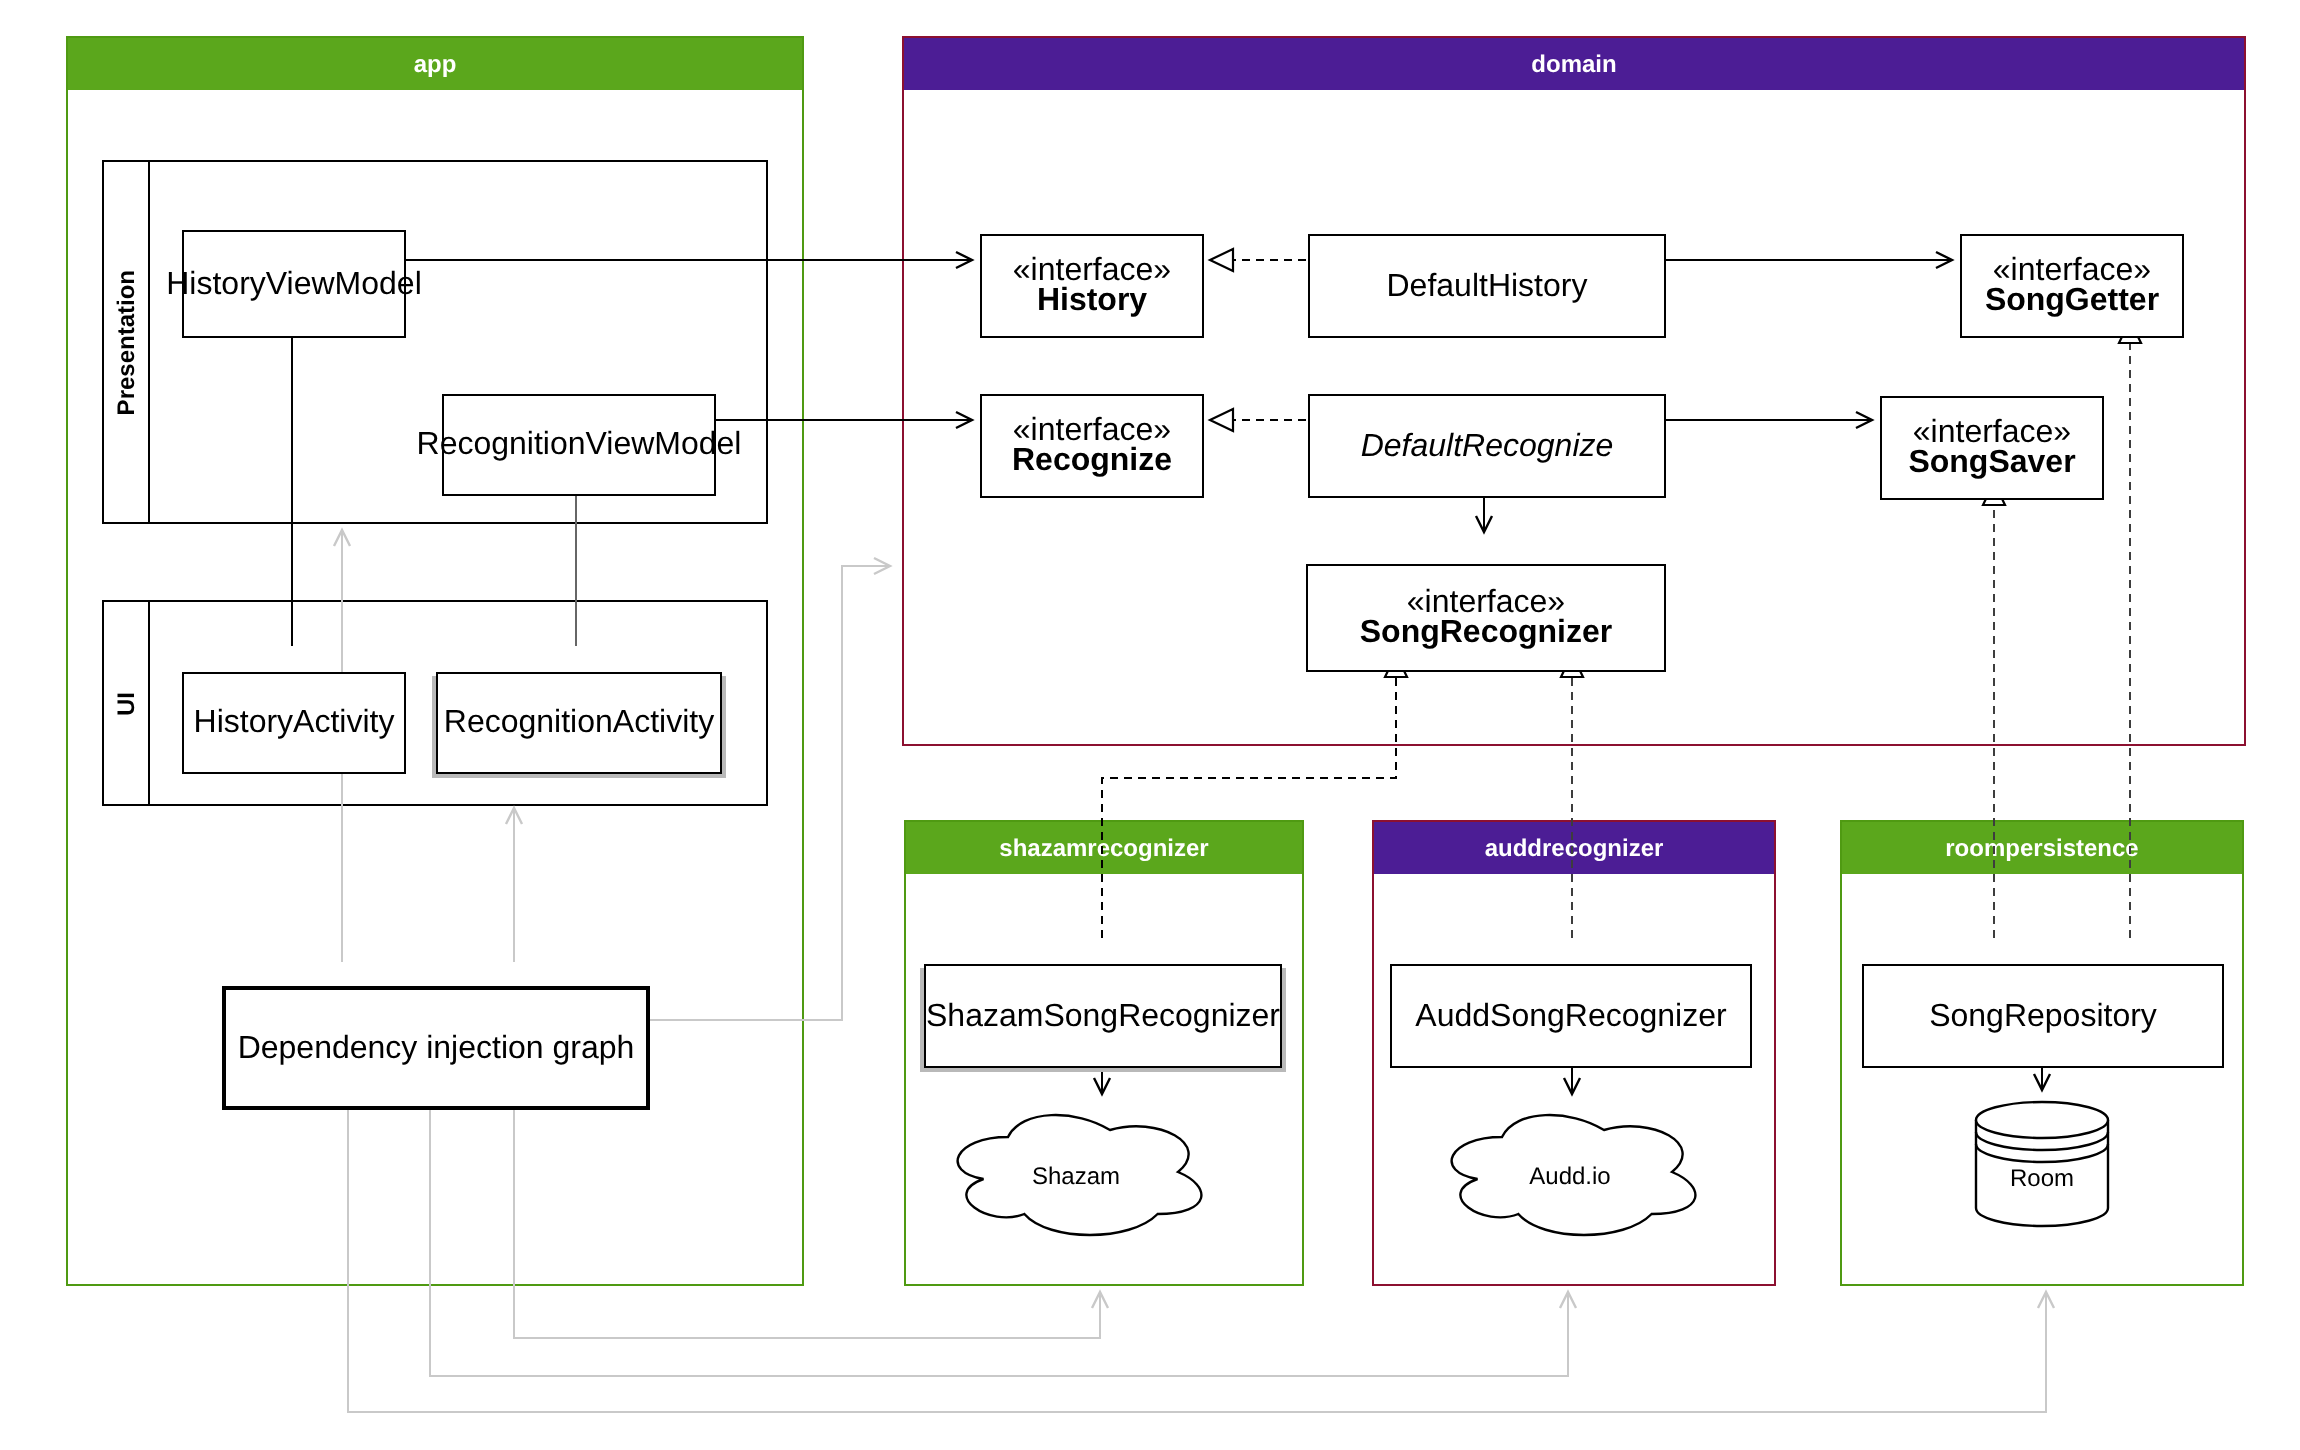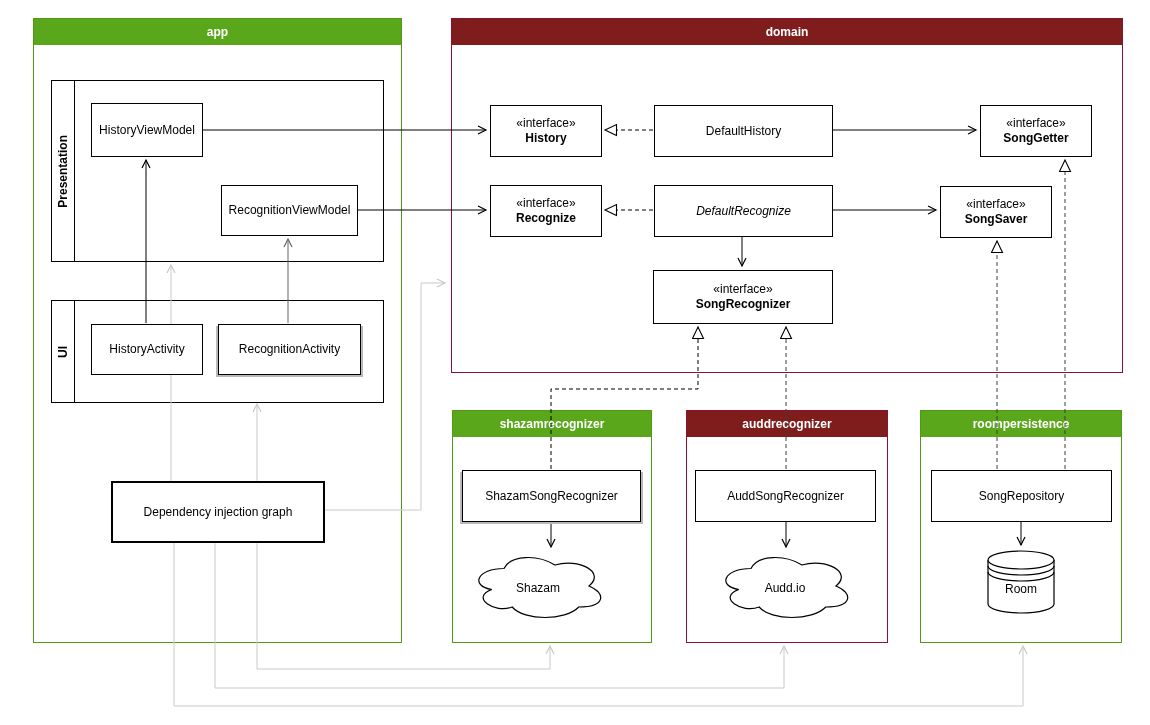--- a/index.html
+++ b/index.html
@@ -12,36 +12,36 @@
   
   .container { position:absolute; background:#ffffff; z-index:1; }
   .container.green { border:1px solid #4f9a12; }
   .container.red   { border:1px solid #8c1030; }
   .chead {
     position:absolute; left:0; right:0; top:0; height:26px;
     display:flex; align-items:center; justify-content:center;
     color:#ffffff; font-weight:700; font-size:12px;
   }
   .container.green > .chead { background:#5ba71c; }
-  .container.red   > .chead { background:#7f1d1d; }
+  .container.red   > .chead { background:#4c1d95; }
   
   .section { position:absolute; background:#ffffff; border:1px solid #000; z-index:2; }
   .vband {
     position:absolute; left:0; top:0; bottom:0; width:22px;
     border-right:1px solid #000; display:flex; align-items:center; justify-content:center;
   }
   .vtext {
     writing-mode:vertical-rl; transform:rotate(180deg);
     font-weight:700; font-size:12px; white-space:nowrap;
   }
   
   .node {
     position:absolute; background:#ffffff; border:1px solid #000;
     display:flex; flex-direction:column; align-items:center; justify-content:center;
-    font-size:12px; text-align:center; z-index:4; line-height:15px; white-space:nowrap;
+    font-size:16px; text-align:center; z-index:4; line-height:15px; white-space:nowrap;margin-top:12px;
   }
   .node .stereo { font-weight:400;text-align:right; }
   .node .iname  { font-weight:700; }
   .node.shadow  { box-shadow:2px 2px 0 #b9b9b9,-2px 2px 0 #b9b9b9; }
   .node.thick   { border-width:2px; }
   
   .shape { position:absolute; z-index:4; }
   .shape .slabel {
     position:absolute; inset:0; display:flex; align-items:center; justify-content:center;
     font-size:12px; z-index:5;

